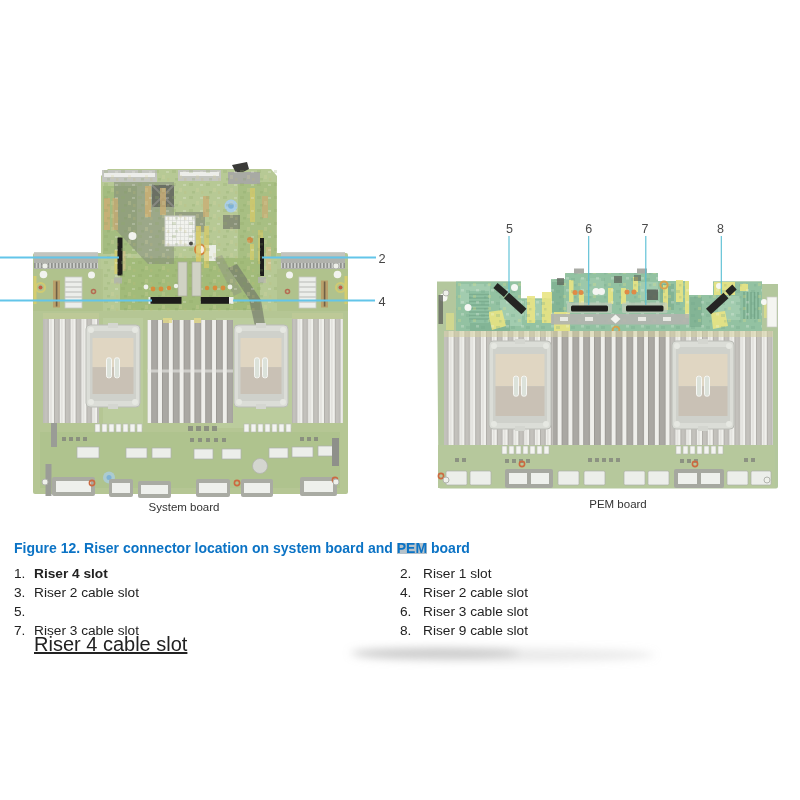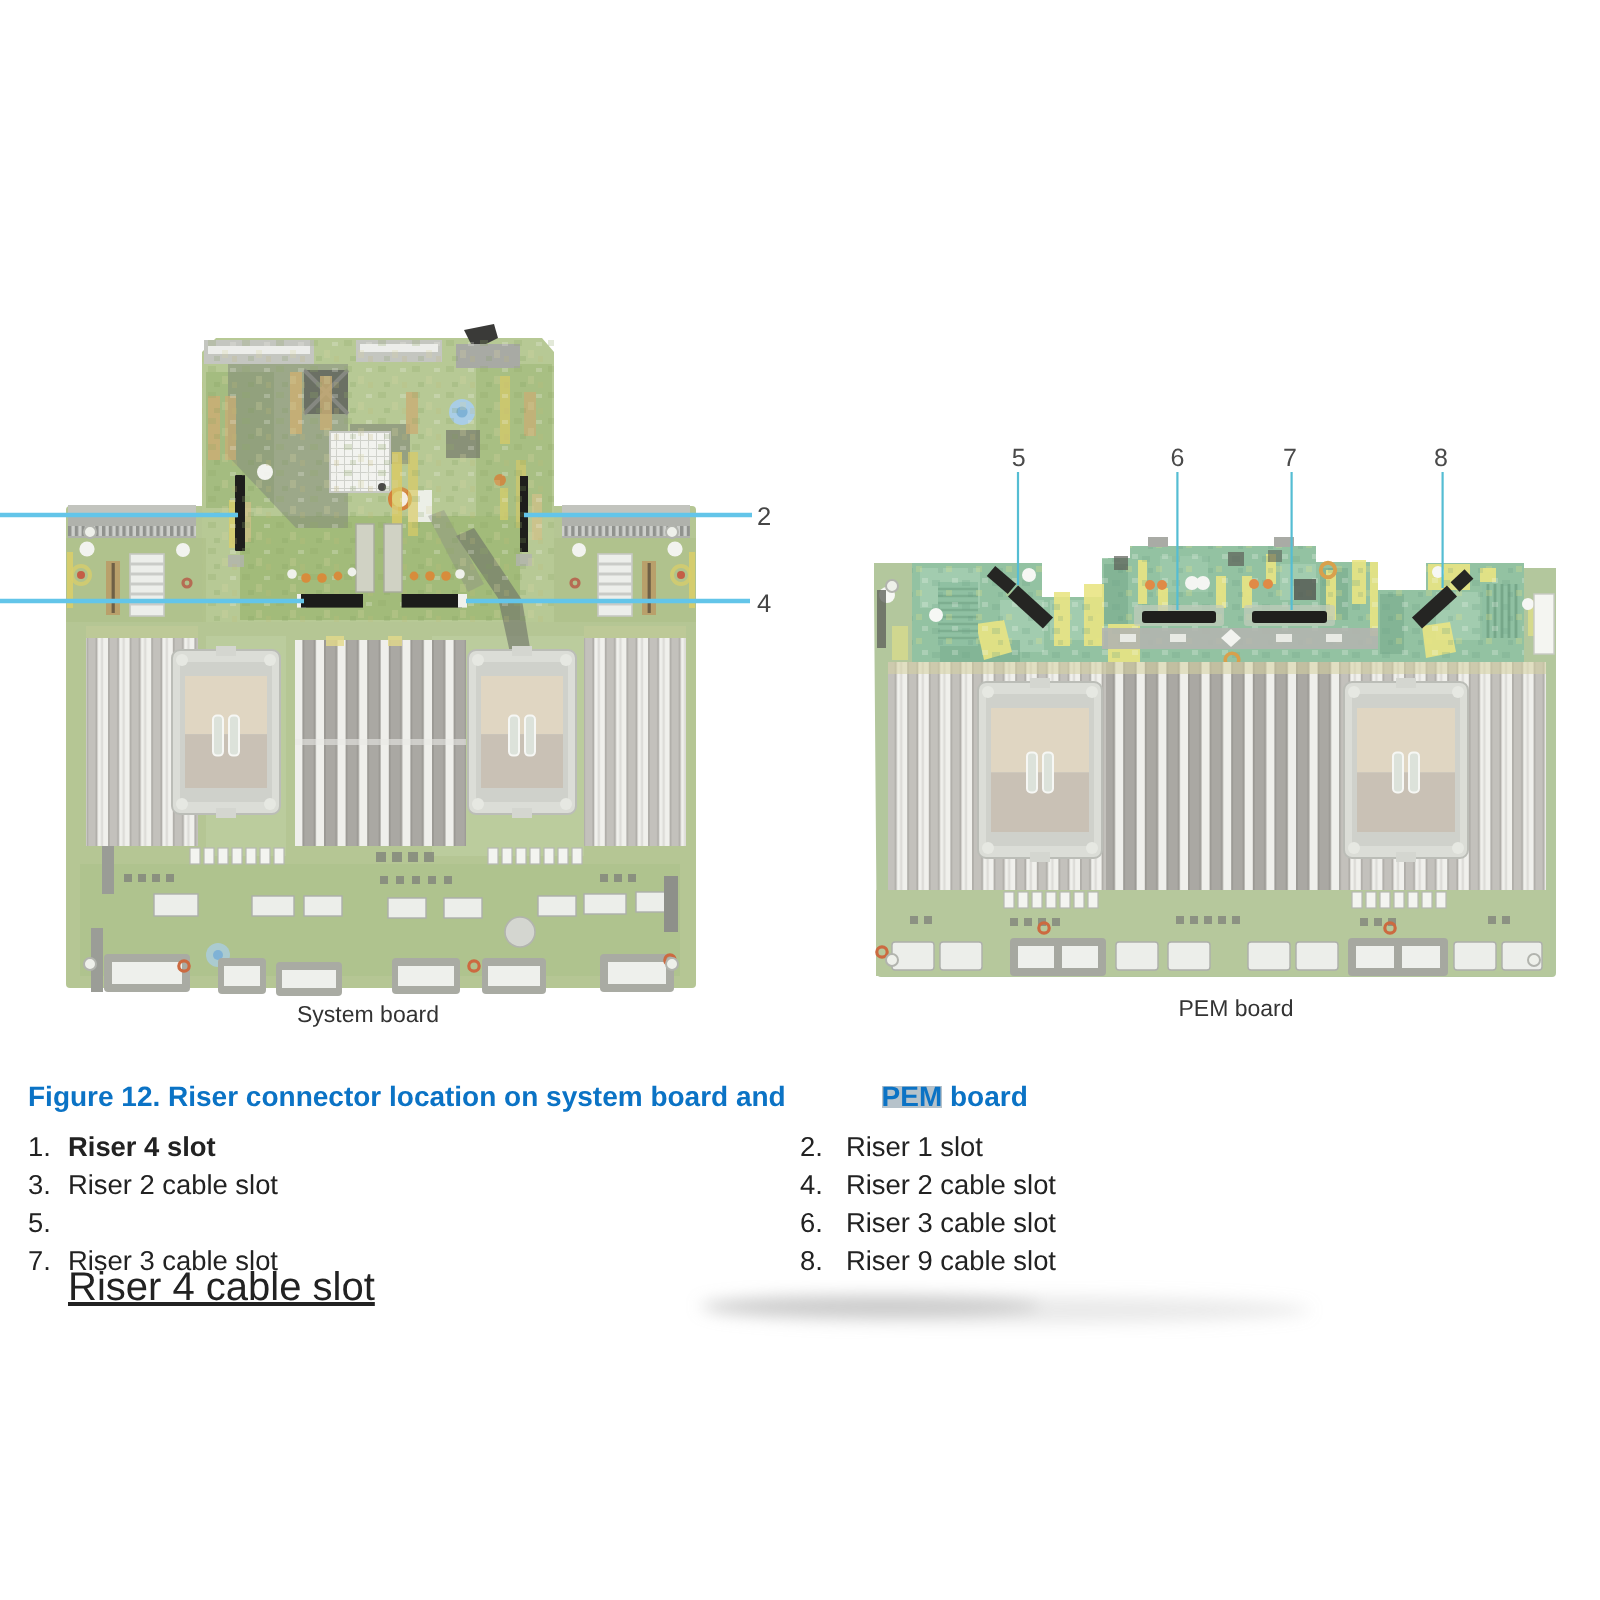--- a/index.html
+++ b/index.html
@@ -607,21 +607,21 @@
 <text x="645" y="233" font-size="12.5" fill="#4a4a4a" text-anchor="middle">7</text>
 
 <text x="720.5" y="233" font-size="12.5" fill="#4a4a4a" text-anchor="middle">8</text>
 
 <g filter="url(#blurS)">
   <ellipse cx="435" cy="653" rx="85" ry="5.5" fill="#a8a8a8" opacity="0.5"></ellipse>
   <ellipse cx="505" cy="655" rx="150" ry="7" fill="#bbbbbb" opacity="0.3"></ellipse>
 </g>
 </svg>
 
-<div class="abs" style="left:14px;top:540px;font-size:14px;font-weight:bold;color:#0b73c5;white-space:nowrap;">Figure 12. Riser connector location on system board and <span style="background:linear-gradient(#b6c2ca,#b6c2ca) 0 62%/100% 11px no-repeat;margin-left:44px;">PEM</span> board</div>
+<div class="abs" style="left:14px;top:540px;font-size:14px;font-weight:bold;color:#0b73c5;white-space:nowrap;">Figure 12. Riser connector location on system board and <span style="background:linear-gradient(#b6c2ca,#b6c2ca) 0 62%/100% 11px no-repeat;">PEM</span> board</div>
 
 <div class="abs" style="left:14px;top:566px;font-size:13.7px;color:#222;">1.</div>
 <div class="abs" style="left:34px;top:566px;font-size:13.7px;color:#222;font-weight:bold;">Riser 4 slot</div>
 
 <div class="abs" style="left:14px;top:585px;font-size:13.7px;color:#222;">3.</div>
 <div class="abs" style="left:34px;top:585px;font-size:13.7px;color:#222;">Riser 2 cable slot</div>
 
 <div class="abs" style="left:14px;top:604px;font-size:13.7px;color:#222;">5.</div>
 <div class="abs" style="left:34px;top:633px;font-size:20px;color:#222;text-decoration:underline;">Riser 4 cable slot</div>
 

